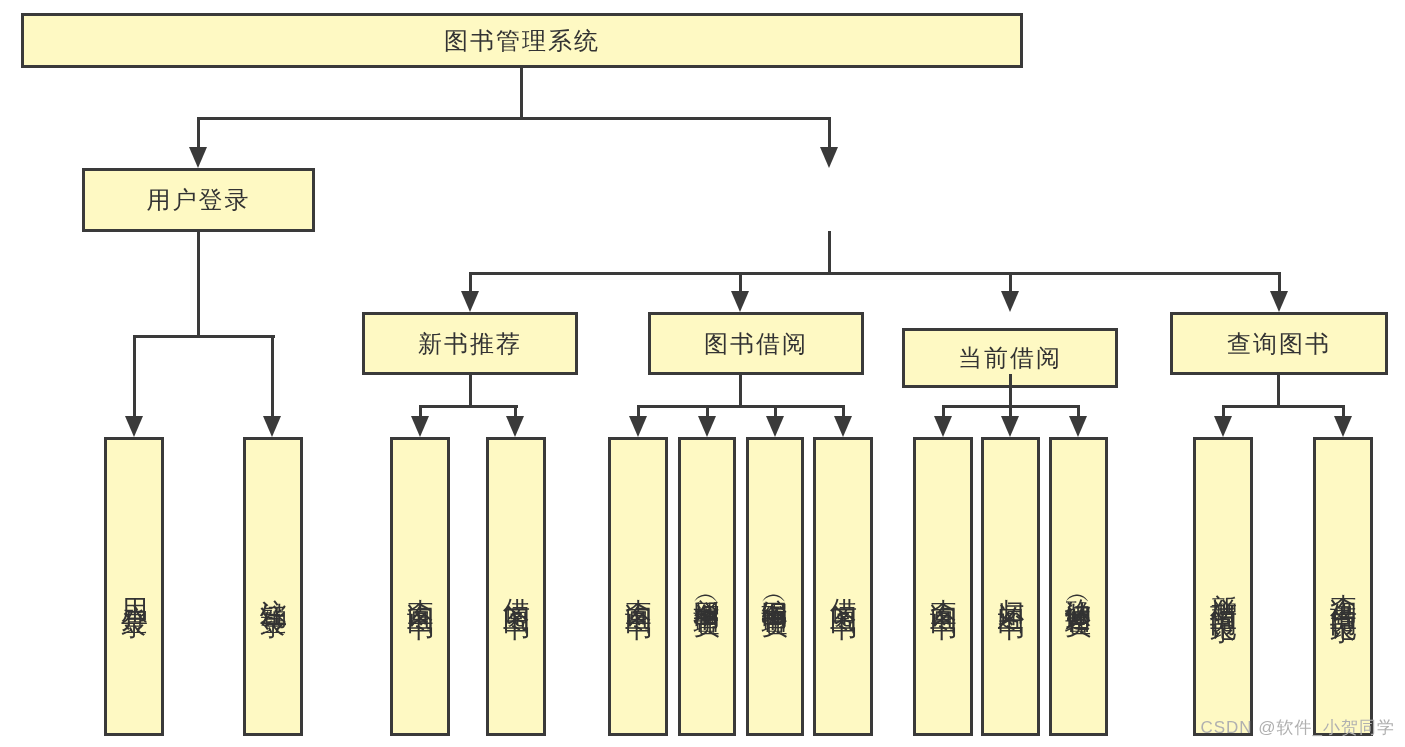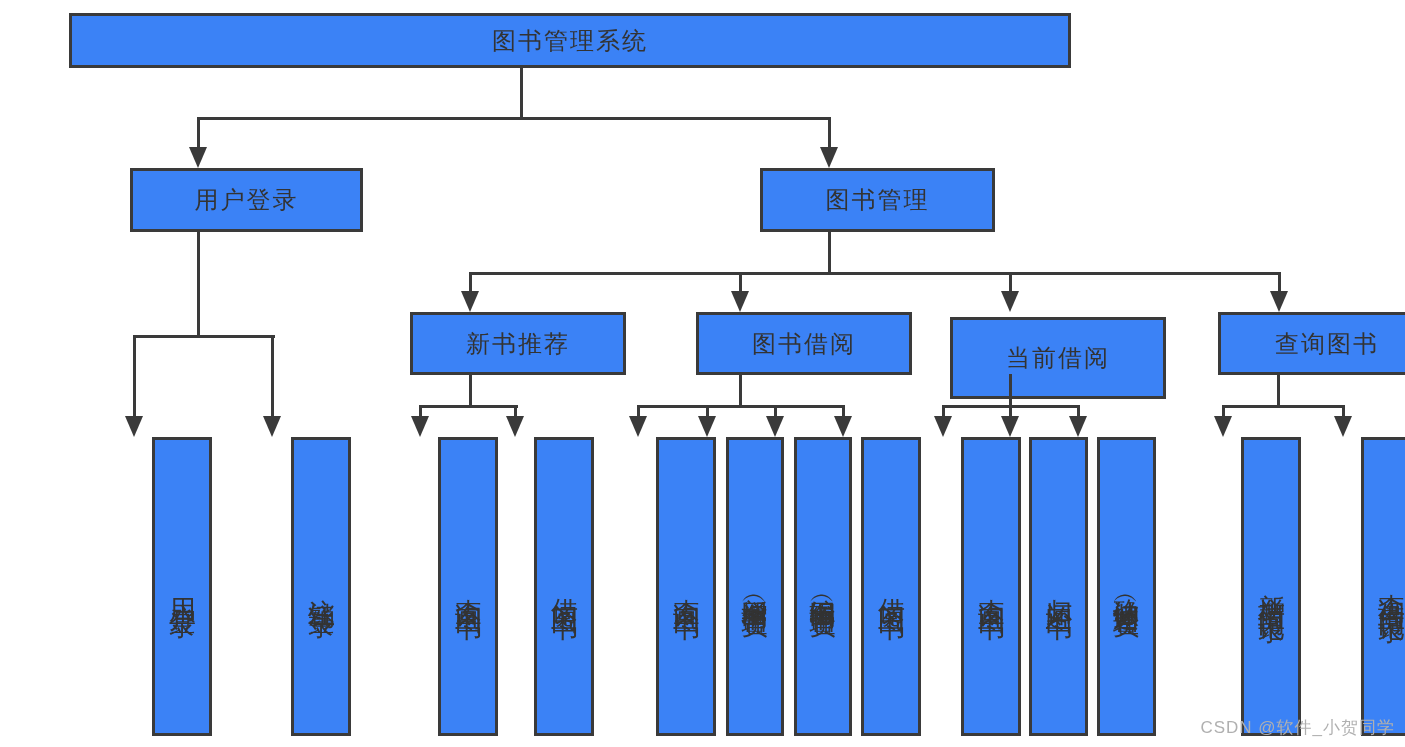--- a/index.html
+++ b/index.html
@@ -10,26 +10,25 @@
   #stage{
     position:relative;
     width:1405px;height:747px;
     background:#ffffff;
     overflow:hidden;
     font-family:"Liberation Sans","DejaVu Sans",sans-serif;
   }
   .box{
     position:absolute;
     box-sizing:border-box;
-    background:#3b82f6;
+    background:#fef9c3;
     border:3px solid var(--line);
     display:flex;
     align-items:center;
     justify-content:center;
-    margin-left:48px;
   }
   .hnode span{
     font-size:24px;
     color:var(--text);
     letter-spacing:2px;
     white-space:nowrap;
   }
   .leaf span{
     writing-mode:vertical-rl;
     font-size:27px;
@@ -77,23 +76,20 @@
 
   <div class="vline" style="left:520px;top:66px;height:53px"></div>
   <div class="hline" style="left:197px;top:117px;width:634px"></div>
   <div class="stem" style="left:197px;top:117px;height:31px"></div>
   <div class="arrow" style="left:189px;top:147px"></div>
   <div class="stem" style="left:828px;top:117px;height:31px"></div>
   <div class="arrow" style="left:820px;top:147px"></div>
 
   <div class="box hnode" style="left:82px;top:168px;width:233px;height:64px">
     <span>用户登录</span>
-  </div>
-  <div class="box hnode" style="left:712px;top:168px;width:235px;height:64px">
-    <span>图书管理</span>
   </div>
 
   <div class="vline" style="left:197px;top:231px;height:107px"></div>
   <div class="hline" style="left:133px;top:335px;width:142px"></div>
   <div class="stem" style="left:133px;top:335px;height:82px"></div>
   <div class="arrow" style="left:125px;top:416px"></div>
   <div class="stem" style="left:271px;top:335px;height:82px"></div>
   <div class="arrow" style="left:263px;top:416px"></div>
 
   <div class="vline" style="left:828px;top:231px;height:43px"></div>
@@ -106,21 +102,21 @@
   <div class="arrow" style="left:1001px;top:291px"></div>
   <div class="stem" style="left:1278px;top:272px;height:20px"></div>
   <div class="arrow" style="left:1270px;top:291px"></div>
 
   <div class="box hnode" style="left:362px;top:312px;width:216px;height:63px">
     <span>新书推荐</span>
   </div>
   <div class="box hnode" style="left:648px;top:312px;width:216px;height:63px">
     <span>图书借阅</span>
   </div>
-  <div class="box hnode" style="left:902px;top:317px;width:216px;height:82px">
+  <div class="box hnode" style="left:902px;top:328px;width:216px;height:60px">
     <span>当前借阅</span>
   </div>
   <div class="box hnode" style="left:1170px;top:312px;width:218px;height:63px">
     <span>查询图书</span>
   </div>
 
   <div class="vline" style="left:469px;top:374px;height:34px"></div>
   <div class="hline" style="left:419px;top:405px;width:99px"></div>
   <div class="stem" style="left:419px;top:405px;height:12px"></div>
   <div class="arrow" style="left:411px;top:416px"></div>

